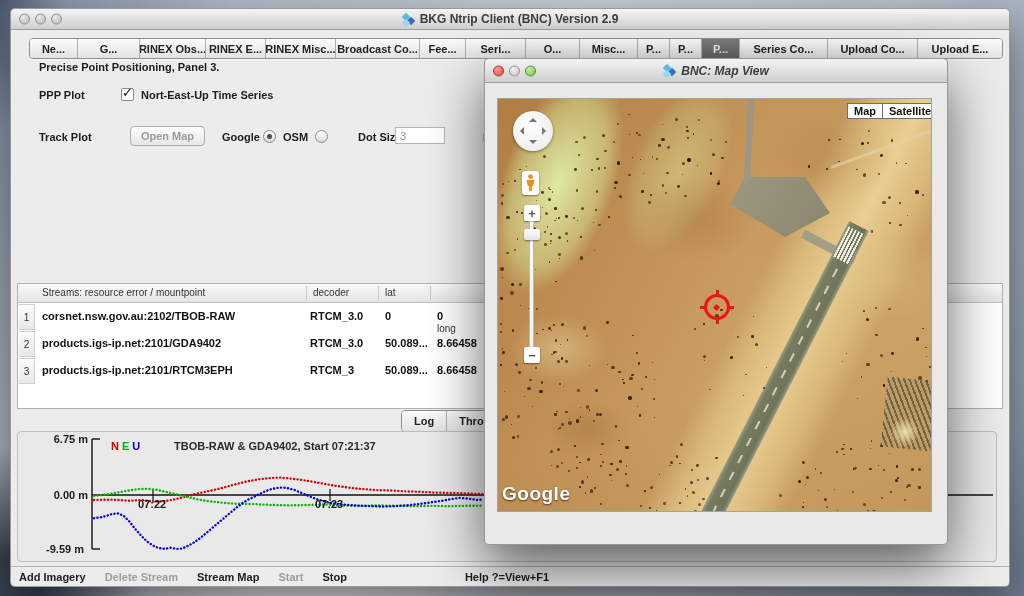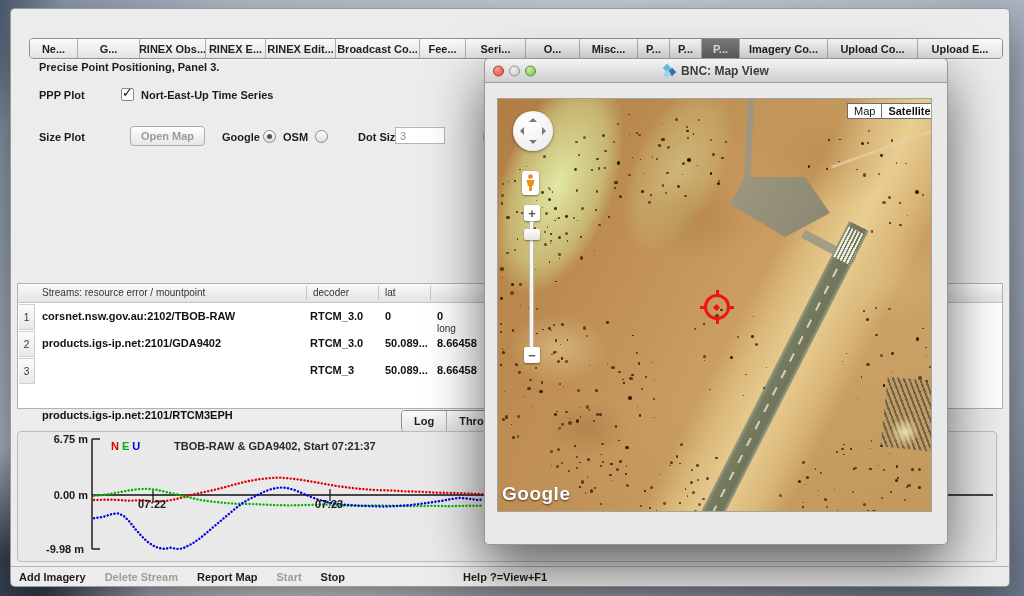--- a/index.html
+++ b/index.html
@@ -77,21 +77,21 @@
   .plottitle{position:absolute;left:156px;top:8px;font-size:11px;font-weight:700;color:#2a2a2a;}
   .legend{position:absolute;left:93px;top:8px;font-size:11px;font-weight:700;display:flex;gap:3px;}
   
   .statusbar{position:absolute;left:0;right:0;bottom:0;height:19px;border-top:1px solid #b4b4b4;
     display:flex;align-items:center;font-size:11px;}
   .sbtn{font-weight:700;color:#1c1c1c;white-space:nowrap;}
   .sbtn.disabled{color:#9d9d9d;}
   
   #mapwin{left:484px;top:58px;width:462px;height:485px;background:#e9e9e9;z-index:10;
     box-shadow:0 22px 55px rgba(0,0,0,.6);}
-  #mapwin .titlebar{height:23px;}
+  #mapwin .titlebar{height:23px;font-style:italic;}
   .maparea{position:absolute;left:13px;top:40px;width:433px;height:412px;overflow:hidden;
     outline:1px solid rgba(0,0,0,.3);background:#c39355;}
   .layer{position:absolute;}
   .terr-base{inset:0;background:linear-gradient(160deg,#bc9054 0%,#c89a5e 35%,#cca165 65%,#c3985c 100%);}
   .terr-left{inset:0;background:linear-gradient(100deg,rgba(156,94,40,.38),rgba(156,94,40,.12) 38%,transparent 55%);}
   .mottle{inset:0;background:
      radial-gradient(70px 50px at 60px 250px, rgba(232,214,160,.5), transparent 70%),
      radial-gradient(60px 40px at 90px 330px, rgba(120,75,30,.22), transparent 70%),
      radial-gradient(90px 60px at 200px 120px, rgba(130,80,30,.18), transparent 70%),
      radial-gradient(80px 60px at 390px 180px, rgba(225,200,140,.35), transparent 70%),
@@ -139,67 +139,82 @@
   .zbtn{width:16px;height:16px;background:#fff;border-radius:2px;box-shadow:0 1px 2px rgba(0,0,0,.45);
     font-size:13px;font-weight:700;color:#555;display:flex;align-items:center;justify-content:center;line-height:1;}
   .zplus{left:26px;top:106px;}
   .zthumb{left:26px;top:130px;width:16px;height:11px;background:linear-gradient(#fff,#e4e4e4);
     border-radius:2px;box-shadow:0 1px 2px rgba(0,0,0,.45);}
   .ztrack{left:31px;top:122px;width:5px;height:128px;background:rgba(255,255,255,.9);
     border:1px solid rgba(0,0,0,.25);box-sizing:border-box;}
   .zminus{left:26px;top:248px;}
   .mapsat{left:349px;top:4px;display:flex;font-size:11px;}
   .mapsat div{background:#fff;border:1px solid #6d6d6d;padding:1px 6px;color:#111;}
-  .mapsat .m{border-right:none;}
+  .mapsat .m{border-right:none;font-weight:bold;}
   .mapsat .s{font-weight:700;}
   .glogo{left:4px;top:384px;font-size:19px;font-weight:700;color:#fff;letter-spacing:.5px;
     text-shadow:0 1px 2px rgba(0,0,0,.65);}
   .attrib{right:0;bottom:0;height:15px;display:flex;align-items:center;gap:4px;
     background:linear-gradient(rgba(255,255,255,.0),rgba(255,255,255,.45));padding-left:8px;font-size:9px;color:#333;}
   .attrib .terms{text-decoration:underline;color:#333;}
   .attrib .report{background:#fff;border:1px solid #999;padding:1px 4px;color:#222;}
   .latlon{position:absolute;left:13px;top:457px;font-size:12px;font-weight:700;color:#111;display:flex;gap:28px;}
   .speck{position:absolute;border-radius:50%;}
 </style>
 </head>
 <body>
 
 <div class="desktop">
 
   <div class="win" id="mainwin">
+    <div class="titlebar">
+      <div class="lights">
+        <span class="light inactive"></span>
+        <span class="light inactive"></span>
+        <span class="light inactive"></span>
+      </div>
+      <div class="titletext">
+        <span class="bnc-icon">
+            <i></i>
+            <i></i>
+            <i></i>
+          </span>
+        <span>BKG Ntrip Client (BNC) Version 2.9</span>
+      </div>
+    </div>
 
     <div class="tabbar" id="tabbar">
         <div class="tab" style="width: 48px;">Ne...</div>
         <div class="tab" style="width: 62px;">G...</div>
         <div class="tab" style="width: 66px;">RINEX Obs...</div>
         <div class="tab" style="width: 60px;">RINEX E...</div>
-        <div class="tab" style="width: 70px;">RINEX Edit...</div>
+        <div class="tab" style="width: 70px;">RINEX Misc...</div>
         <div class="tab" style="width: 84px;">Broadcast Co...</div>
         <div class="tab" style="width: 46px;">Fee...</div>
         <div class="tab" style="width: 60px;">Seri...</div>
         <div class="tab" style="width: 54px;">O...</div>
         <div class="tab" style="width: 58px;">Misc...</div>
         <div class="tab" style="width: 32px;">P...</div>
         <div class="tab" style="width: 32px;">P...</div>
         <div class="tab sel" style="width: 38px;">P...</div>
-        <div class="tab" style="width: 88px;">Imagery Co...</div>
+        <div class="tab" style="width: 88px;">Series Co...</div>
         <div class="tab" style="width: 90px;">Upload Co...</div>
         <div class="tab" style="width: 84px;">Upload E...</div>
       </div>
 
     <div>
       <span class="lbl" style="left:28px;top:52px;">Precise Point Positioning, Panel 3.</span>
 
       <span class="lbl" style="left:28px;top:80px;">PPP Plot</span>
       <span class="checkbox" style="left:110px;top:79px;">
           <span class="tick">✓</span>
         </span>
       <span class="lbl" style="left:130px;top:80px;">Nort-East-Up Time Series</span>
 
-      <span class="lbl" style="left:28px;top:122px;">Size Plot</span>
+      <span class="lbl" style="left:28px;top:122px;">Track Plot</span>
       <span class="btn" style="left:119px;top:117px;width:73px;height:18px;">Open Map</span>
       <span class="lbl" style="left:211px;top:122px;">Google</span>
       <span class="radio" style="left:252px;top:121px;">
           <span class="dot"></span>
         </span>
       <span class="lbl" style="left:272px;top:122px;">OSM</span>
       <span class="radio" style="left:304px;top:121px;"></span>
       <span class="lbl" style="left:347px;top:122px;">Dot Size</span>
       <span class="field" style="left:384px;top:118px;width:50px;height:17px;">3</span>
       <span class="lbl" style="left:472px;top:122px;">D</span>
@@ -220,21 +235,21 @@
           <span class="cell" style="left: 24px; top: 26px;">corsnet.nsw.gov.au:2102/TBOB-RAW</span>
           <span class="cell" style="left: 292px; top: 26px;">RTCM_3.0</span>
           <span class="cell" style="left: 367px; top: 26px;">0</span>
           <span class="cell" style="left: 419px; top: 26px;">0</span>
           <div class="rownum" style="top: 47px;">2</div>
           <span class="cell" style="left: 24px; top: 53px;">products.igs-ip.net:2101/GDA9402</span>
           <span class="cell" style="left: 292px; top: 53px;">RTCM_3.0</span>
           <span class="cell" style="left: 367px; top: 53px;">50.089...</span>
           <span class="cell" style="left: 419px; top: 53px;">8.66458</span>
           <div class="rownum" style="top: 74px;">3</div>
-          <span class="cell" style="left: 24px; top: 80px; margin-top: 45px;">products.igs-ip.net:2101/RTCM3EPH</span>
+          <span class="cell" style="left: 24px; top: 80px;">products.igs-ip.net:2101/RTCM3EPH</span>
           <span class="cell" style="left: 292px; top: 80px;">RTCM_3</span>
           <span class="cell" style="left: 367px; top: 80px;">50.089...</span>
           <span class="cell" style="left: 419px; top: 80px;">8.66458</span>
         </div>
     </div>
 
     <div class="logtabs" id="logtabs">
         <div class="tab" style="padding: 0px 12px;">Log</div>
         <div class="tab" style="padding: 0px 12px;">Throughput</div>
       </div>
@@ -246,36 +261,36 @@
           <line x1="74" y1="7" x2="82" y2="7" stroke="#111" stroke-width="1.4"></line>
           <line x1="74" y1="117" x2="82" y2="117" stroke="#111" stroke-width="1.4"></line>
           <line x1="135" y1="57" x2="135" y2="69" stroke="#111" stroke-width="1.2"></line>
           <line x1="312" y1="57" x2="312" y2="69" stroke="#111" stroke-width="1.2"></line>
           <polyline points="76.0,68.0 93.7,67.6 111.4,68.8 123.2,68.0 135.0,69.6 146.8,69.2 155.7,67.6 164.5,65.5 173.4,63.0 182.2,60.9 194.0,58.4 205.8,55.5 217.6,52.2 229.4,49.3 241.2,47.2 253.0,46.0 261.9,45.6 270.7,46.4 282.5,47.7 294.3,49.7 306.1,51.8 317.9,53.9 329.7,55.5 341.5,56.8 356.3,58.0 371.0,58.4 385.8,59.3 400.5,59.7 415.3,60.5 430.0,60.9 444.8,61.3 456.6,61.8 465.4,62.2" fill="none" stroke="#e00000" stroke-width="2.4" stroke-linecap="round" stroke-dasharray="0.1 3.4"></polyline>
           <polyline points="76.0,63.8 87.8,62.6 99.6,60.5 111.4,58.4 120.3,57.2 129.1,56.8 137.9,57.6 146.8,59.7 155.7,61.8 164.5,63.8 173.4,65.9 182.2,68.0 194.0,69.6 205.8,70.9 217.6,71.7 235.3,72.1 253.0,73.0 270.7,73.4 288.4,73.0 306.1,72.5 323.8,73.4 341.5,73.8 359.2,73.4 376.9,73.8 394.6,74.2 412.3,73.8 430.0,74.2 447.7,73.8 465.4,73.8" fill="none" stroke="#00b400" stroke-width="2.4" stroke-linecap="round" stroke-dasharray="0.1 3.4"></polyline>
           <polyline points="76.0,86.2 84.8,85.0 93.7,82.1 99.6,81.3 105.5,83.7 111.4,89.5 117.3,97.0 123.2,103.7 129.1,109.5 135.0,113.6 140.9,116.1 146.8,116.9 152.7,115.7 158.6,116.9 164.5,116.5 170.4,113.6 176.3,110.3 182.2,106.1 188.1,101.2 194.0,96.2 199.9,91.2 205.8,86.2 211.7,81.3 217.6,76.3 223.5,71.7 229.4,68.0 235.3,65.1 241.2,62.2 247.1,59.3 253.0,57.2 258.9,55.9 264.8,55.5 270.7,56.4 276.6,58.0 282.5,60.5 288.4,63.0 294.3,65.5 300.2,67.6 306.1,69.2 312.0,70.9 320.9,72.1 329.7,73.0 341.5,73.8 353.3,74.2 365.1,74.6 376.9,74.2 388.7,73.4 400.5,72.1 412.3,70.5 424.1,68.8 433.0,67.1 441.8,65.9 450.7,66.7 459.5,68.0 465.4,67.6" fill="none" stroke="#0000e0" stroke-width="2.4" stroke-linecap="round" stroke-dasharray="0.1 3.4"></polyline>
         </svg>
       <span class="ytick" style="left:10px;top:1px;">6.75 m</span>
       <span class="ytick" style="left:10px;top:57px;">0.00 m</span>
-      <span class="ytick" style="left:6px;top:111px;">-9.98 m</span>
+      <span class="ytick" style="left:6px;top:111px;">-9.59 m</span>
       <span class="legend" id="legend">
           <span style="color: rgb(224, 0, 0);">N</span>
           <span style="color: rgb(0, 180, 0);">E</span>
           <span style="color: rgb(0, 0, 224);">U</span>
         </span>
       <span class="plottitle">TBOB-RAW &amp; GDA9402, Start 07:21:37</span>
       <span class="xtick" id="xt0" style="left: 120px; top: 66px;">07:22</span>
       <span class="xtick" id="xt1" style="left: 297px; top: 66px;">07:23</span>
     </div>
 
     <div class="statusbar">
       <span id="toolbtns" style="display:flex;gap:19px;margin-left:8px;">
           <span class="sbtn">Add Imagery</span>
           <span class="sbtn disabled">Delete Stream</span>
-          <span class="sbtn">Report Map</span>
+          <span class="sbtn">Stream Map</span>
           <span class="sbtn disabled">Start</span>
           <span class="sbtn">Stop</span>
         </span>
       <span class="sbtn" style="margin-left:118px;">Help ?=View+F1</span>
     </div>
   </div>
 
   <div class="win" id="mapwin">
     <div class="titlebar">
       <div class="lights">

